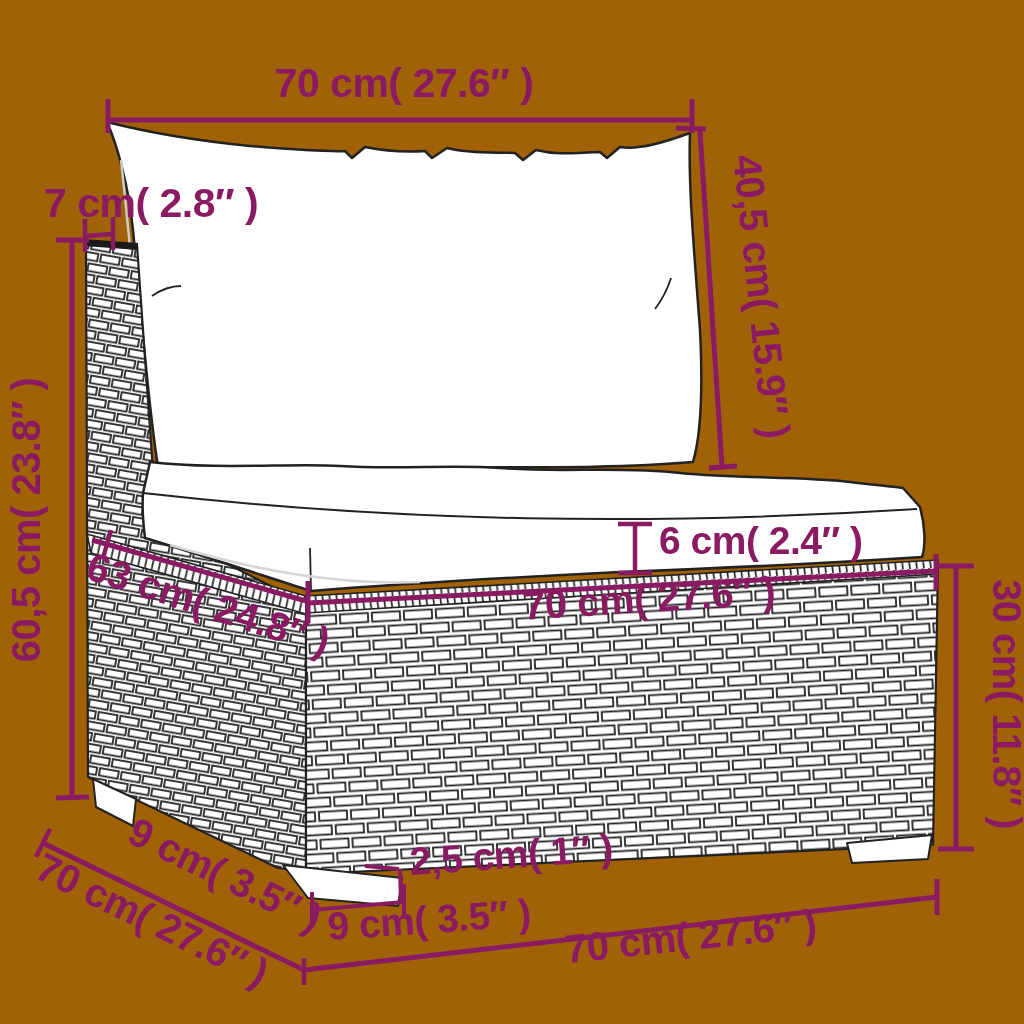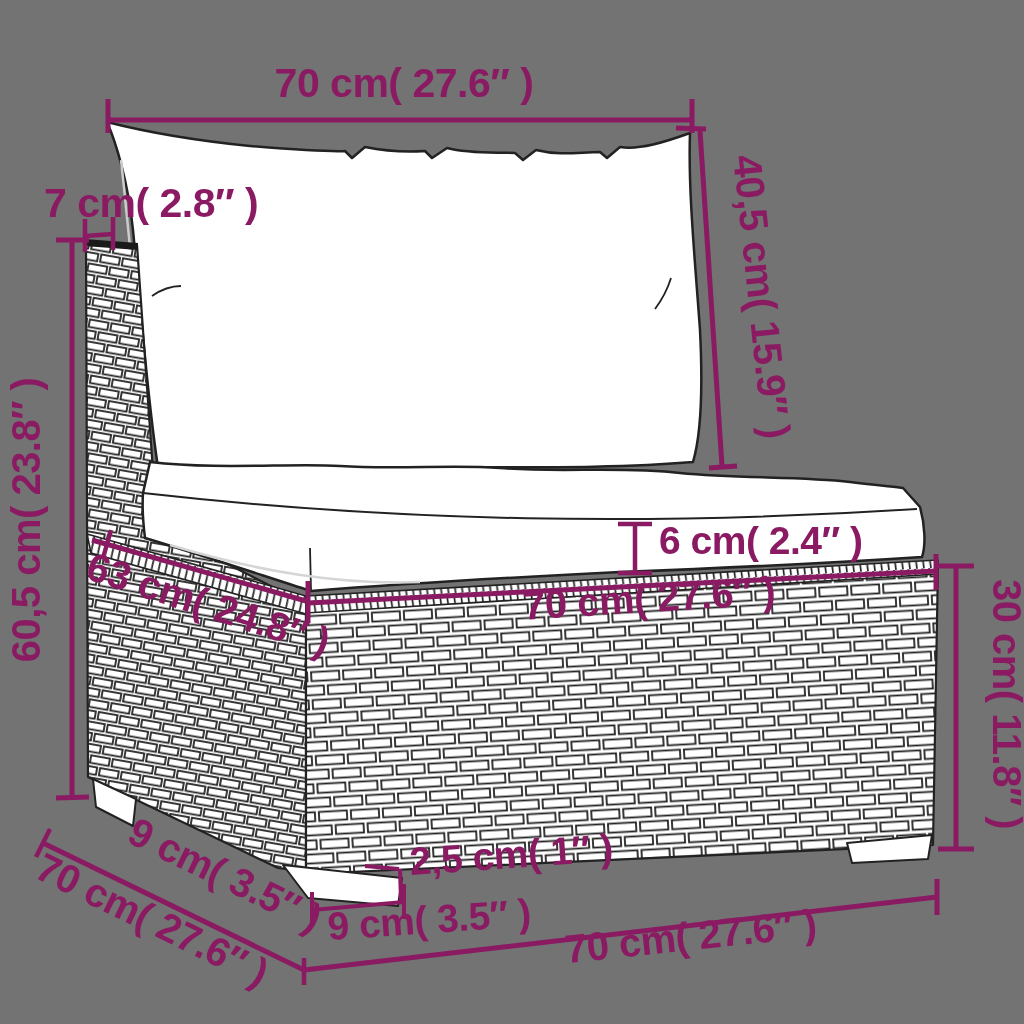--- a/index.html
+++ b/index.html
@@ -1,16 +1,16 @@
 <!DOCTYPE html>
 <html><head>
 <meta charset="utf-8">
 <style>
   html,body{margin:0;padding:0;background:#ffffff;}
-  .stage{width:1024px;height:1024px;position:relative;background:#737373;overflow:hidden;}
+  .stage{width:1024px;height:1024px;position:relative;background:#a16207;overflow:hidden;}
   svg{display:block;}
   text{font-family:"Liberation Sans","DejaVu Sans",sans-serif;font-weight:bold;letter-spacing:-0.5px;}
 </style>
 </head>
 <body>
 
 <div class="stage">
 <svg width="1024" height="1024" viewBox="0 0 1024 1024">
   <defs>
     <pattern id="pL" width="44" height="22" patternUnits="userSpaceOnUse" patternTransform="rotate(10)">

